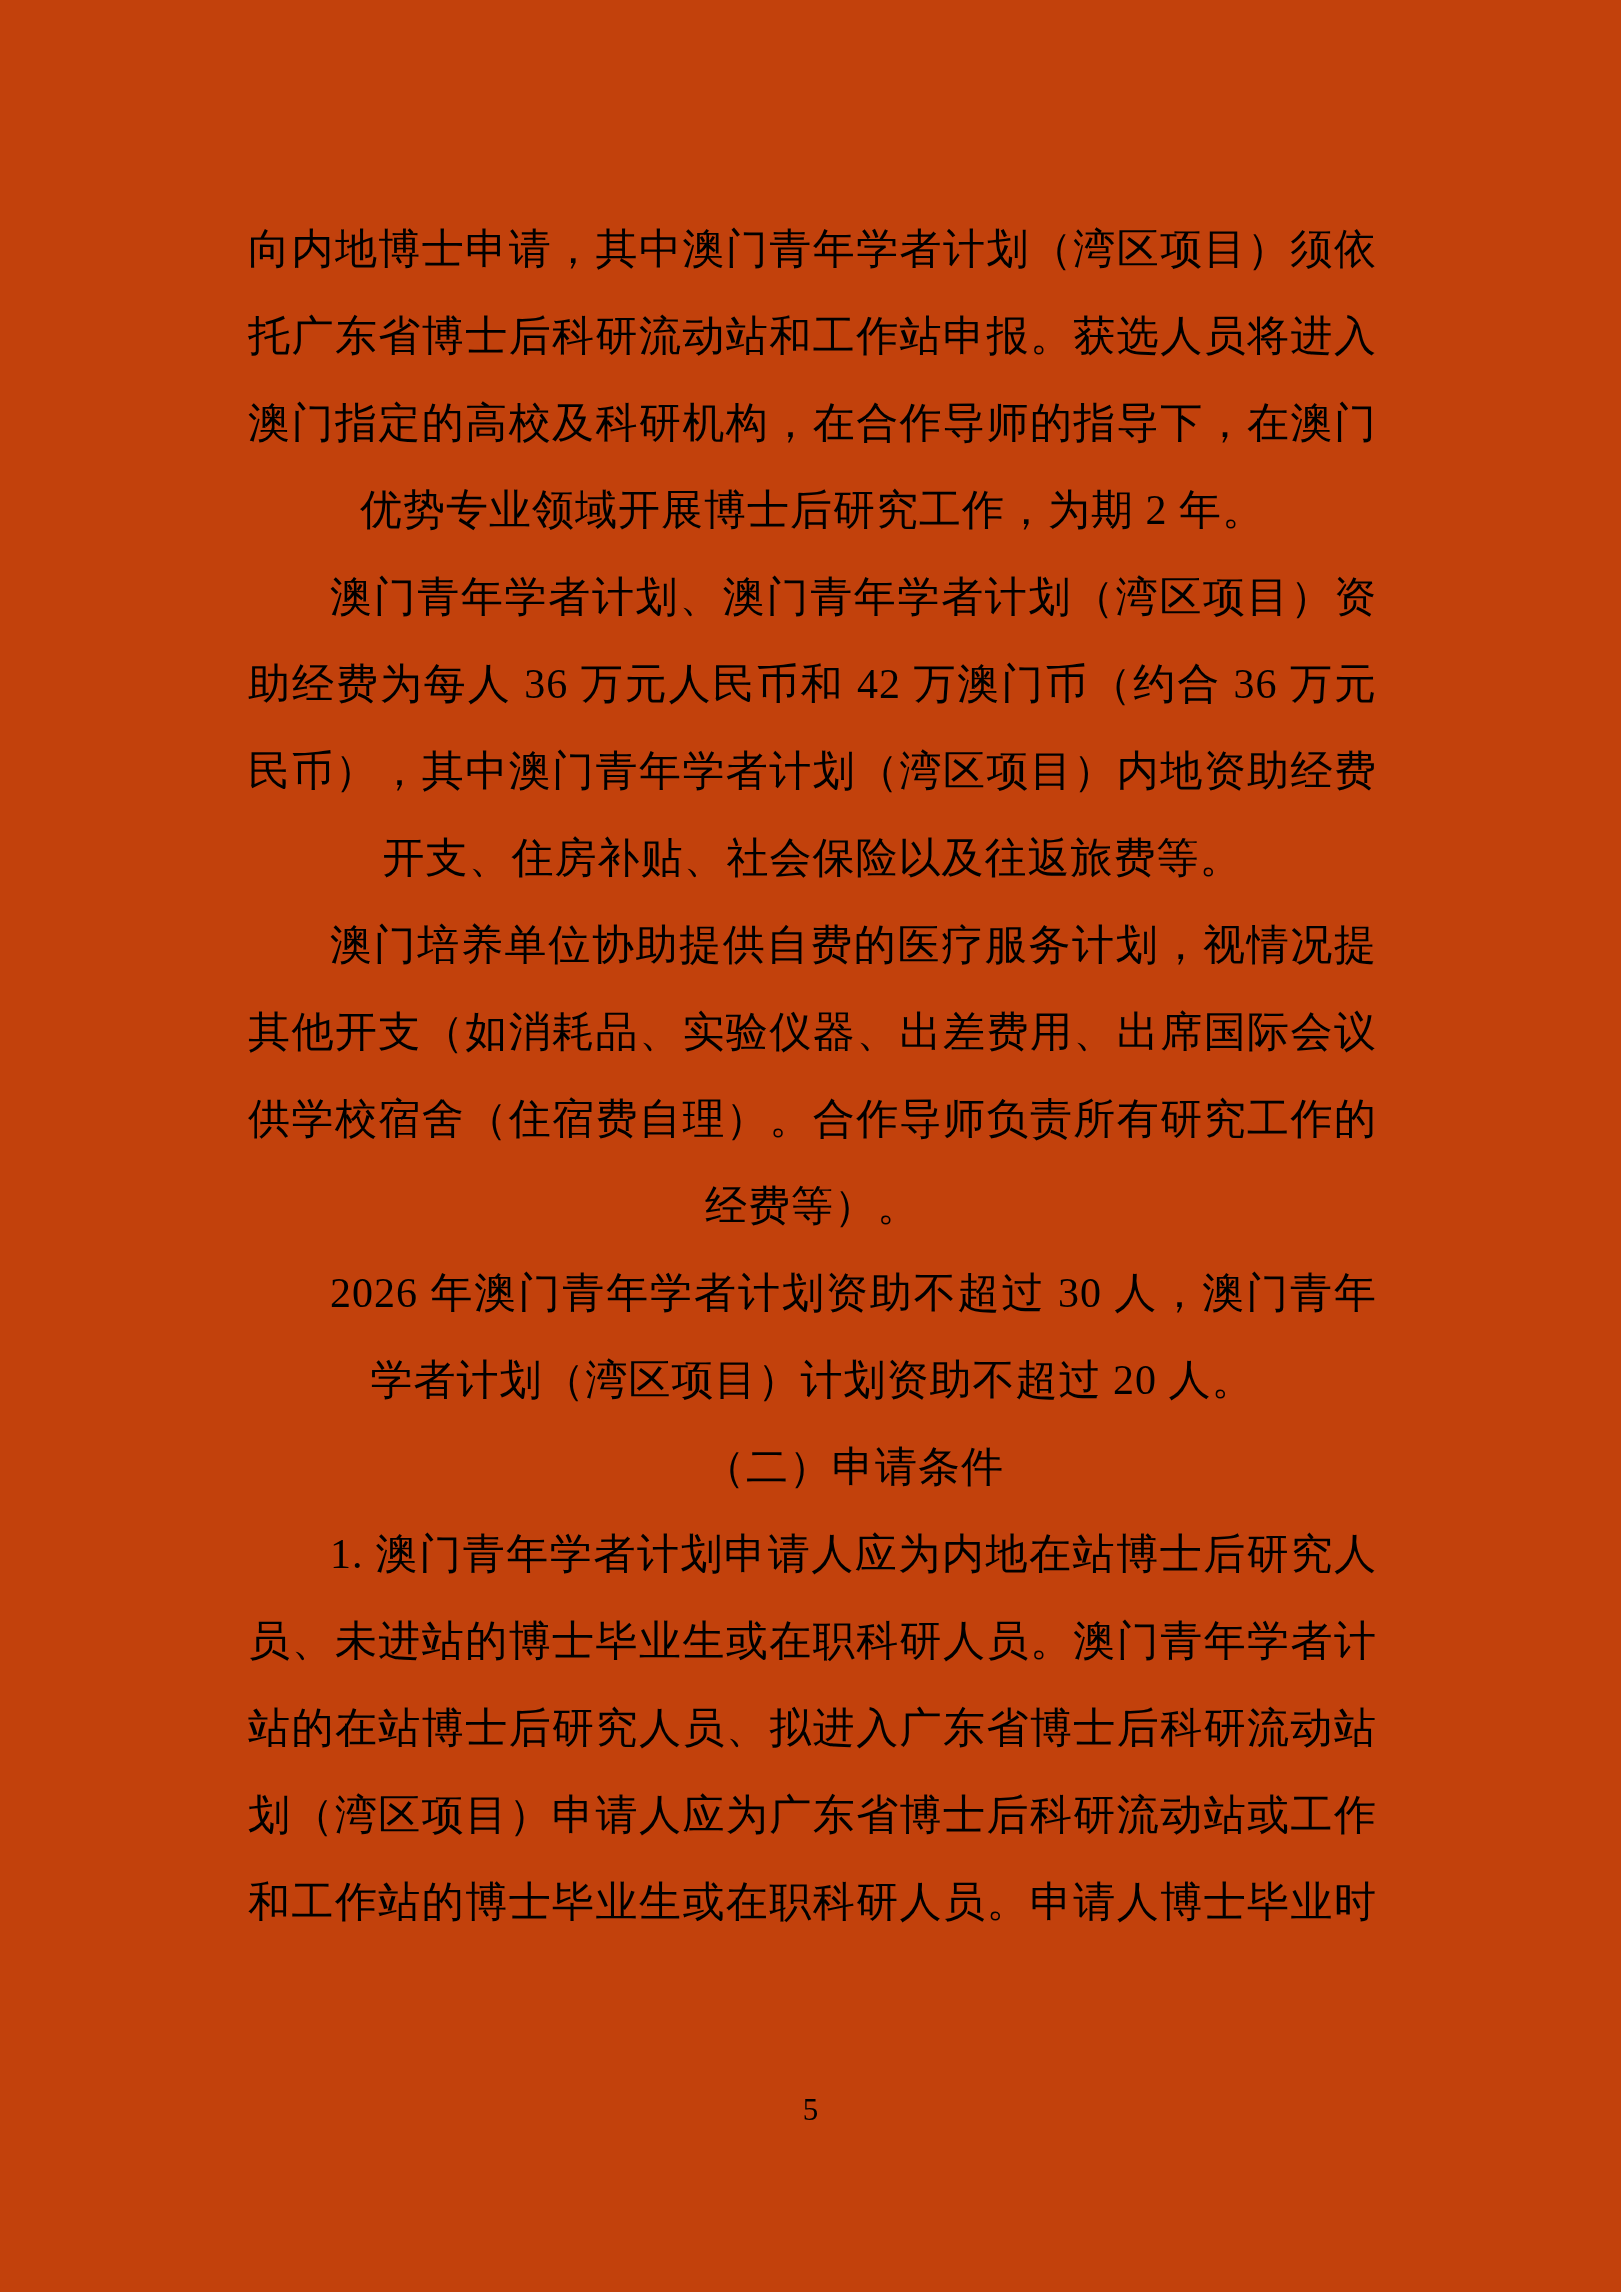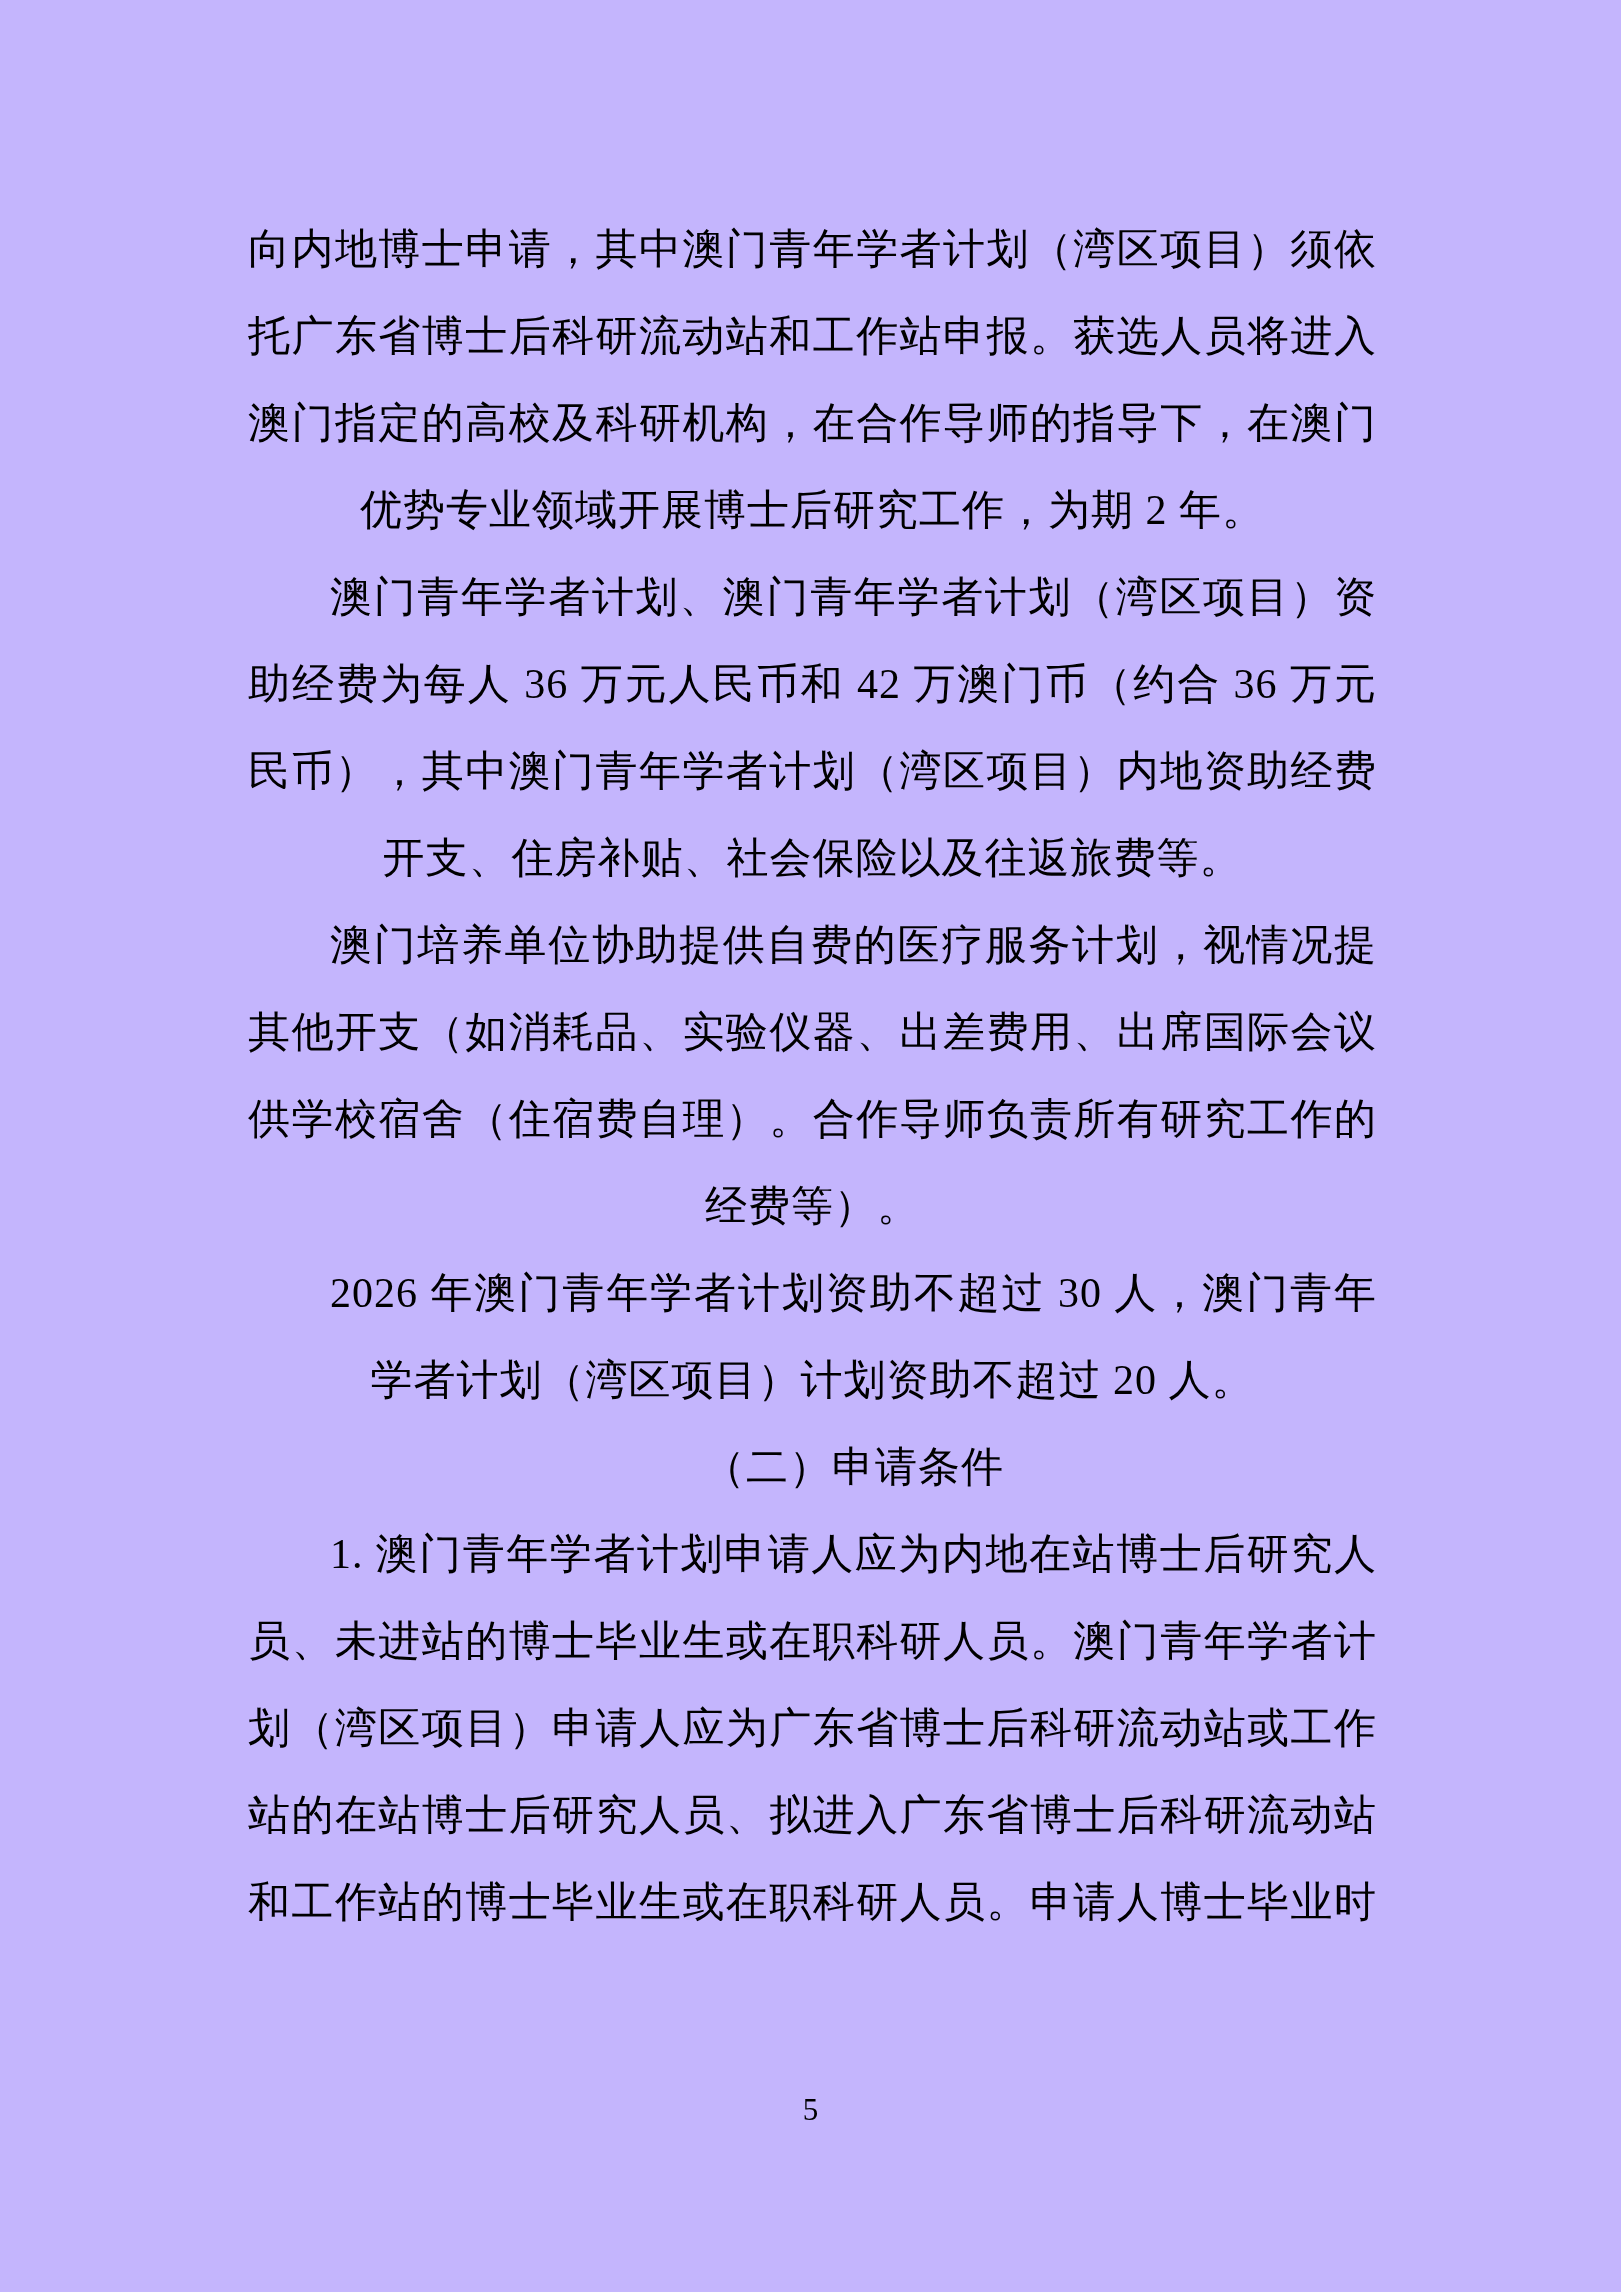--- a/index.html
+++ b/index.html
@@ -7,21 +7,21 @@
     width: 1621px;
     height: 2293px;
     position: relative;
     background: #ffffff;
     color: #000000;
     font-family: "Liberation Serif", "DejaVu Serif", serif;
   }
   .page {
     position: absolute;
     inset: 0;
-    background: #c4b5fd;
+    background: #c2410c;
     overflow: hidden;
   }
   .text-block {
     position: absolute;
     left: 248px;
     top: 206px;
     width: 1129px;
   }
   .line {
     height: 87px;
@@ -71,20 +71,20 @@
     <div class="line">开支、住房补贴、社会保险以及往返旅费等。</div>
     <div class="line j ind">澳门培养单位协助提供自费的医疗服务计划，视情况提</div>
     <div class="line j">其他开支（如消耗品、实验仪器、出差费用、出席国际会议</div>
     <div class="line j">供学校宿舍（住宿费自理）。合作导师负责所有研究工作的</div>
     <div class="line">经费等）。</div>
     <div class="line j ind">2026 年澳门青年学者计划资助不超过 30 人，澳门青年</div>
     <div class="line">学者计划（湾区项目）计划资助不超过 20 人。</div>
     <div class="line ind heading">（二）申请条件</div>
     <div class="line j ind">1. 澳门青年学者计划申请人应为内地在站博士后研究人</div>
     <div class="line j">员、未进站的博士毕业生或在职科研人员。澳门青年学者计</div>
+    <div class="line j">站的在站博士后研究人员、拟进入广东省博士后科研流动站</div>
     <div class="line j">划（湾区项目）申请人应为广东省博士后科研流动站或工作</div>
-    <div class="line j">站的在站博士后研究人员、拟进入广东省博士后科研流动站</div>
     <div class="line j">和工作站的博士毕业生或在职科研人员。申请人博士毕业时</div>
   </div>
 
   <div class="page-number">5</div>
 </div>
 
 
 </body></html>

